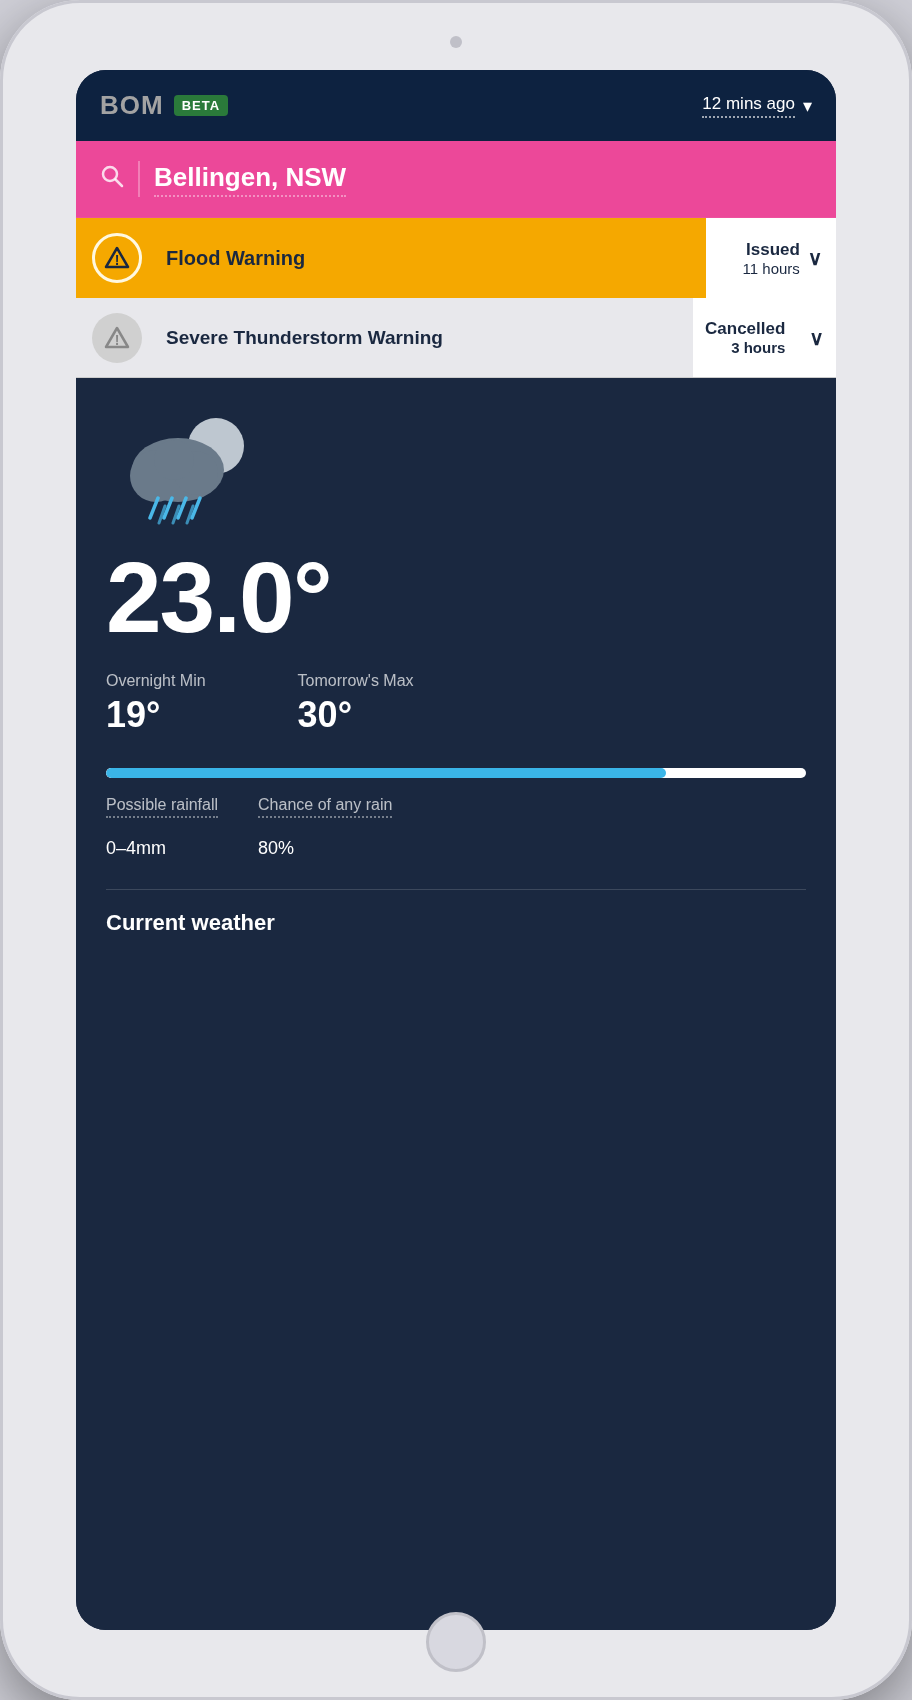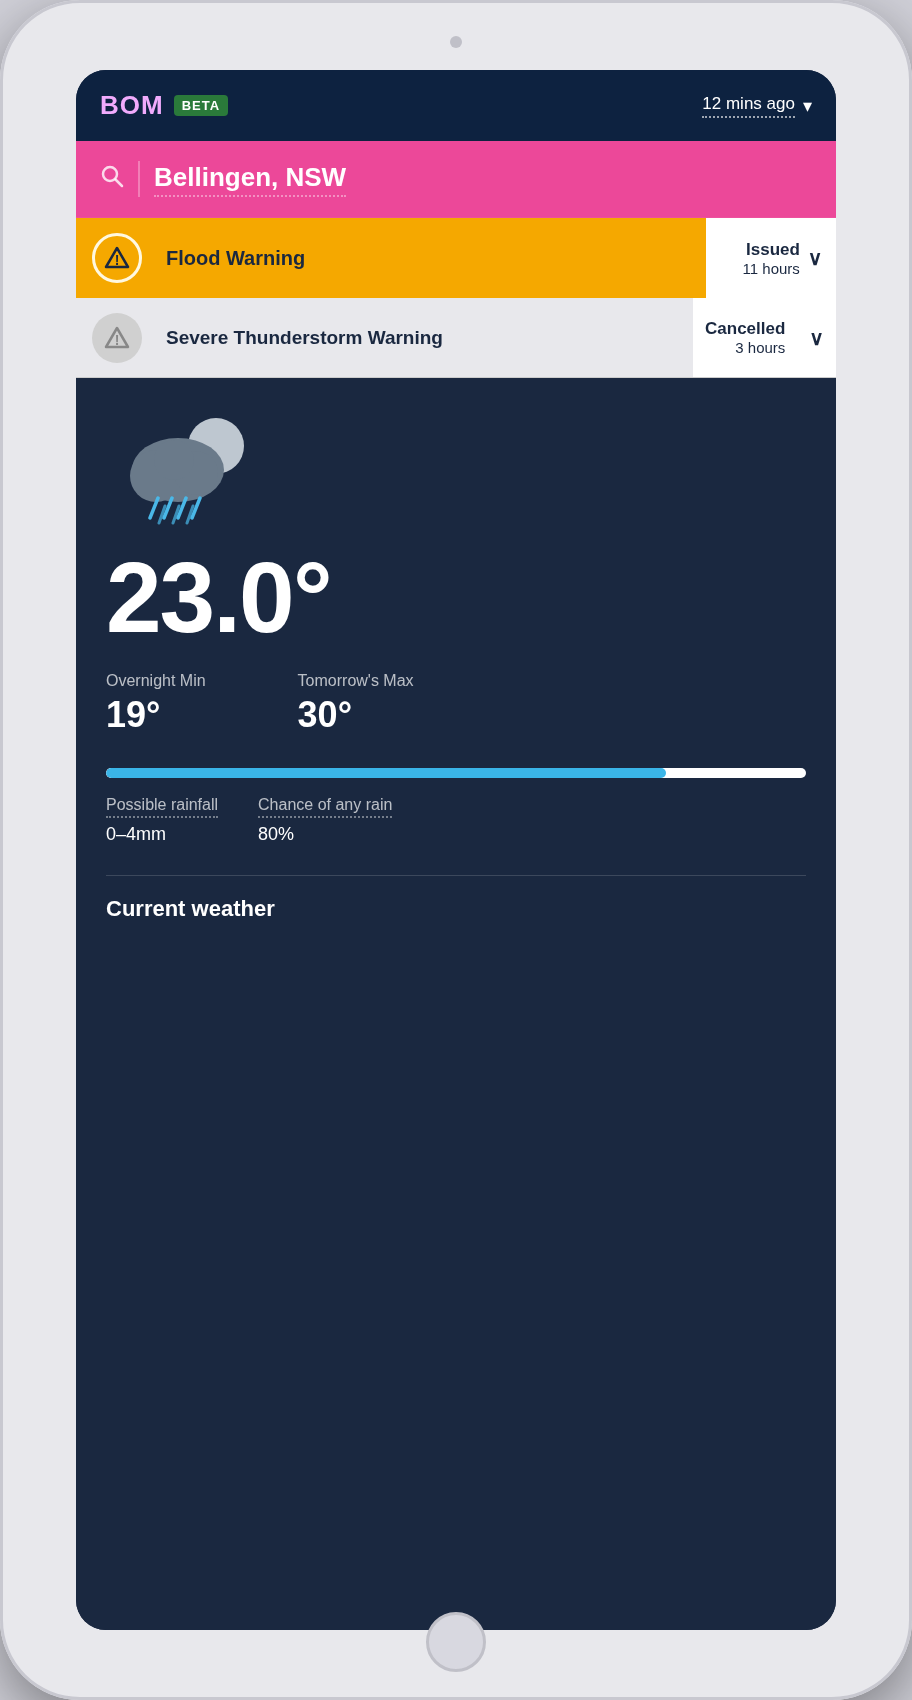--- a/index.html
+++ b/index.html
@@ -65,21 +65,21 @@
       flex-shrink: 0;
     }
 
     .header-left {
       display: flex;
       align-items: center;
       gap: 10px;
     }
 
     .bom-logo {
-      color: #f0abfc;
+      color: #a3a3a3;
       font-size: 26px;
       font-weight: 900;
       letter-spacing: 1px;
     }
 
     .beta-badge {
       background: #2a7a3a;
       color: white;
       font-size: 13px;
       font-weight: 700;
@@ -251,21 +251,21 @@
 
     .warning-status-cancelled-title {
       font-size: 17px;
       font-weight: 700;
       color: #1a2840;
       display: block;
     }
 
     .warning-status-cancelled-subtitle {
       font-size: 15px;
-      font-weight: 400;
+      font-weight: 700;
       color: #1a2840;
       display: block;
     }
 
     
     .weather-content {
       flex: 1;
       background: #1a2840;
       padding: 30px 30px 20px 30px;
       display: flex;
@@ -339,21 +339,21 @@
       display: flex;
       gap: 40px;
       margin-bottom: 30px;
     }
 
     .rainfall-item-label {
       color: rgba(255,255,255,0.7);
       font-size: 16px;
       border-bottom: 2px dotted rgba(255,255,255,0.4);
       padding-bottom: 2px;
-      margin-bottom: 6px;
+      margin-bottom: 20px;
       display: inline-block;
     }
 
     .rainfall-item-value {
       color: white;
       font-size: 18px;
       font-weight: 400;
     }
 
     .divider-line {

